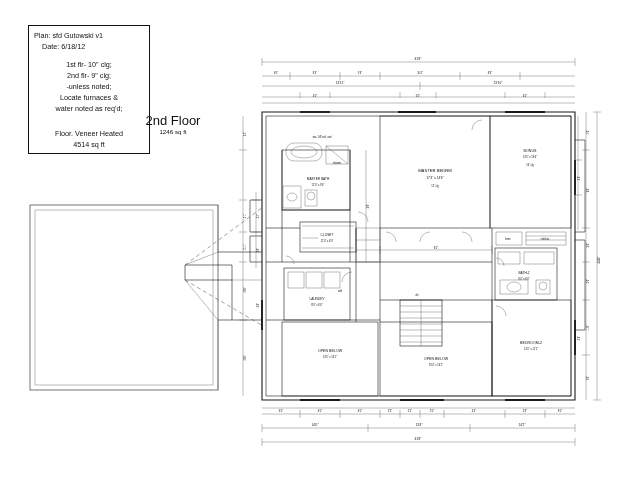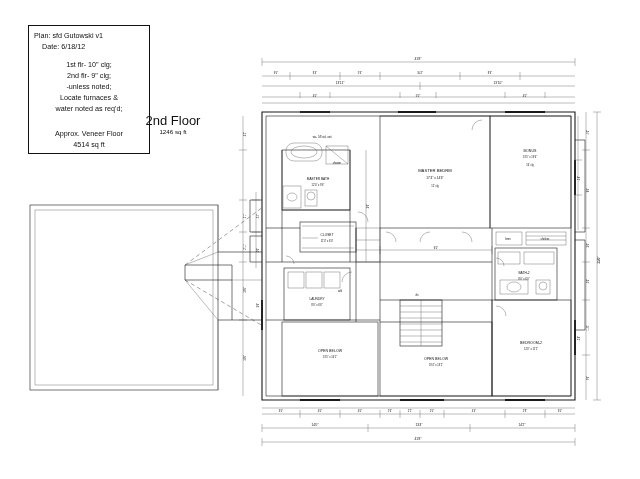--- a/index.html
+++ b/index.html
@@ -54,21 +54,21 @@
     <div class="tb-line tb-left">Plan: sfd Gutowski v1</div>
     <div class="tb-line tb-left" style="padding-left:8px;">Date: 6/18/12</div>
     <div class="tb-gap"></div>
     <div class="tb-line tb-center">1st flr- 10" clg;</div>
     <div class="tb-line tb-center">2nd flr- 9" clg;</div>
     <div class="tb-line tb-center">-unless noted;</div>
     <div class="tb-line tb-center">Locate furnaces &amp;</div>
     <div class="tb-line tb-center">water noted as req'd;</div>
     <div class="tb-gap"></div>
     <div class="tb-gap"></div>
-    <div class="tb-line tb-center">Approx. Veneer Floor</div>
+    <div class="tb-line tb-center">Floor. Veneer Heated</div>
     <div class="tb-line tb-center">4514 sq ft</div>
   </div>
 
   <div class="floorlabel">
     <div class="fl1">2nd Floor</div>
     <div class="fl2">1246 sq ft</div>
   </div>
 
   <svg width="640" height="479" viewBox="0 0 640 479">
 

